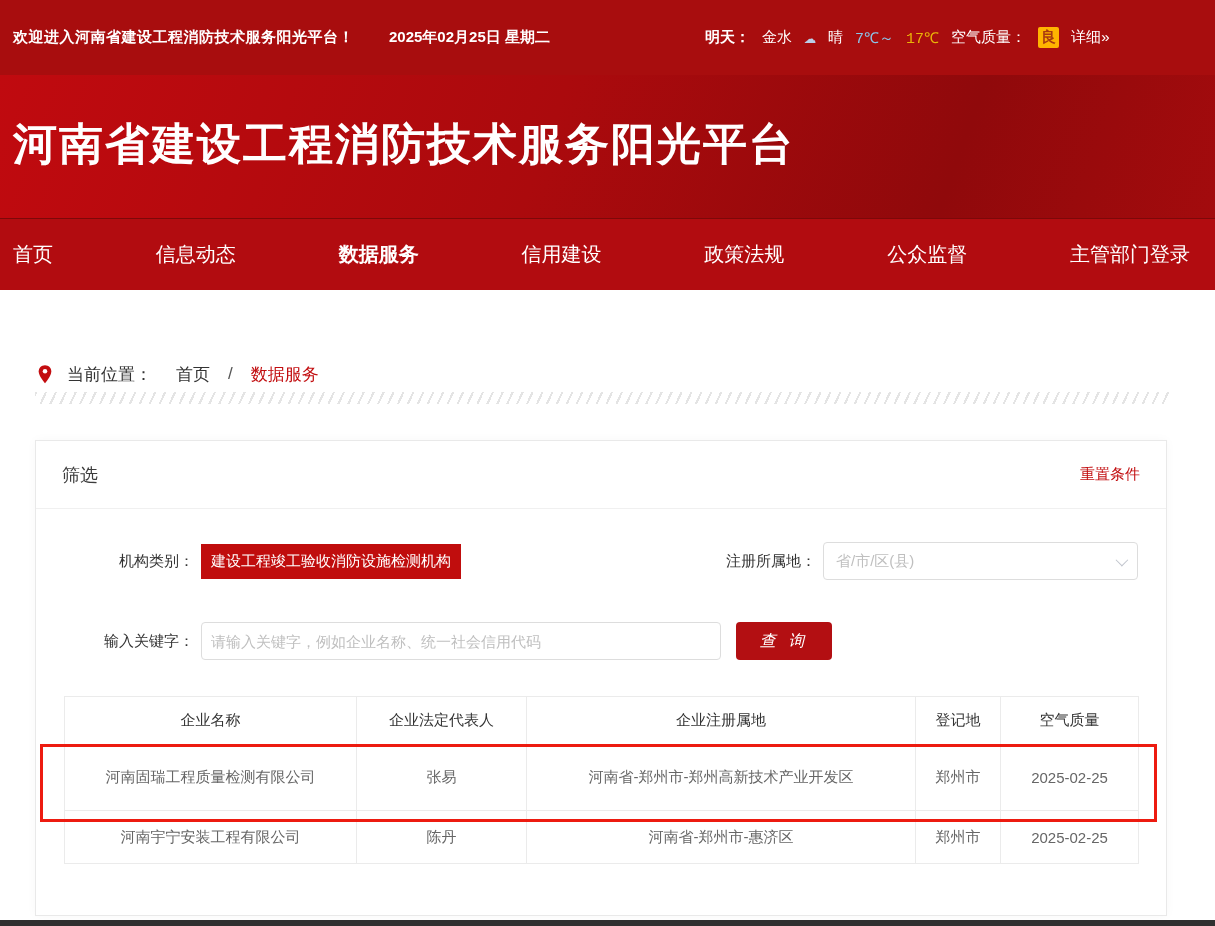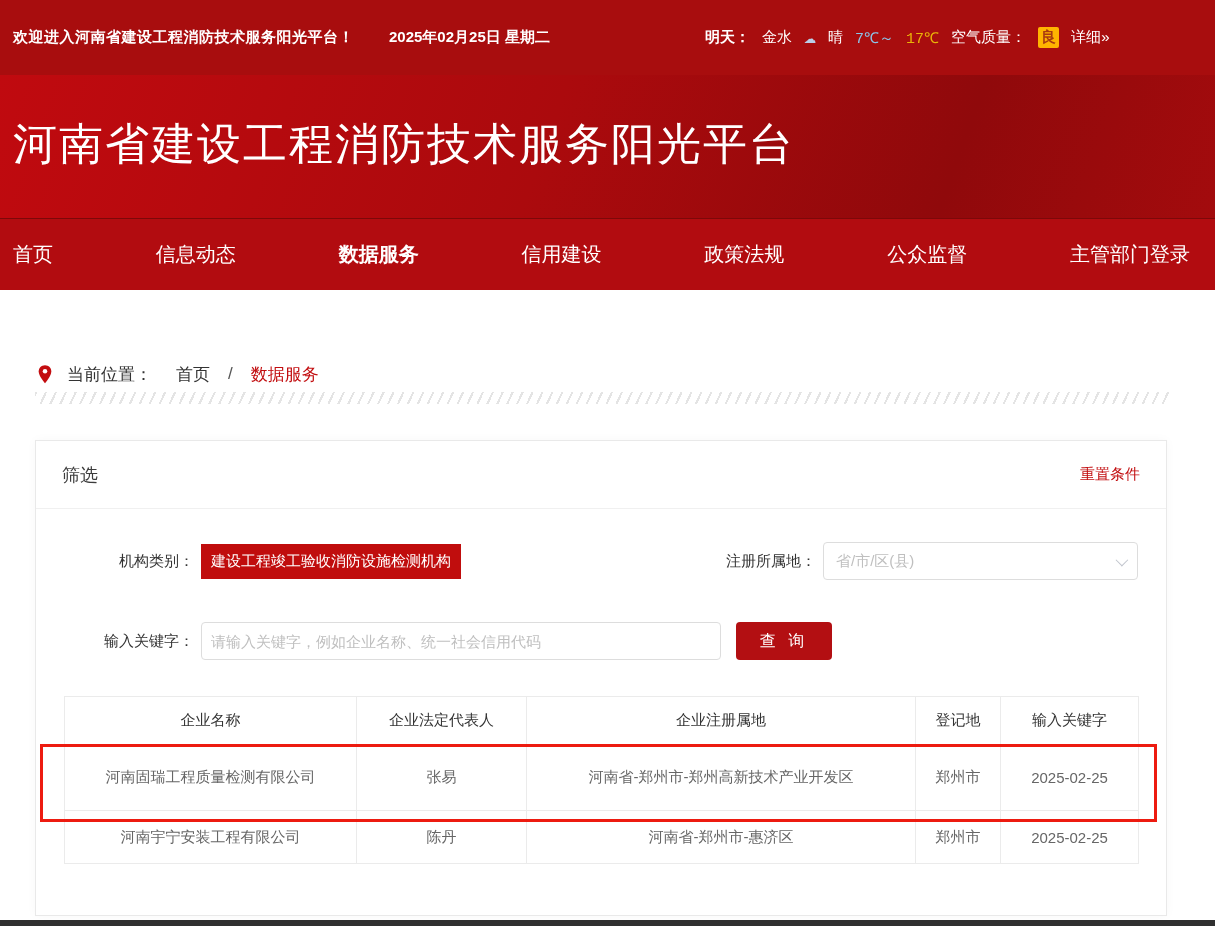--- a/index.html
+++ b/index.html
@@ -16,21 +16,21 @@
   .weather .w-label { font-weight:700; }
   .weather .cloud { color:#b9cfe8; font-size:20px; line-height:1; }
   .weather .t-low { color:#8cc4e8; }
   .weather .t-high { color:#eab308; }
   .weather .aq-badge { background:#ffb400; color:#a83a10; font-weight:700;
     padding:1px 3px; border-radius:2px; }
 
   
   .hero { height:143px; background:linear-gradient(110deg,#c00a0f,#ab0a0d 45%,#90090b 78%,#a30b0d);
     padding:40px 0 0 13px; }
-  .hero h1 { color:#fff; font-size:44px; font-weight:400; letter-spacing:2px; }
+  .hero h1 { color:#fff; font-size:44px; font-weight:700; letter-spacing:2px; }
 
   
   .nav { height:72px; background:#b20c10; border-top:1px solid #7d0809;
     display:flex; align-items:center; justify-content:space-between;
     padding:0 25px 0 13px; }
   .nav .nav-item { color:#fff; font-size:20px; cursor:pointer; }
   .nav .nav-item.active { font-weight:700; }
 
   
   .content { background:#fff; }
@@ -70,21 +70,21 @@
   .select-placeholder { color:#bfbfbf; font-size:15px; }
   .chevron { width:9px; height:9px; border-right:1.6px solid #c0c4cc;
     border-bottom:1.6px solid #c0c4cc; transform:rotate(45deg) translateY(-2px); }
 
   .kw-input { width:520px; height:38px; border:1px solid #ddd; border-radius:4px;
     margin-left:7px; padding:0 9px; font-size:15px; color:#333; outline:none;
     font-family:"Liberation Sans","DejaVu Sans",sans-serif; }
   .kw-input::placeholder { color:#bfbfbf; }
   .search-btn { margin-left:15px; width:96px; height:38px; background:#b30f12; color:#fff;
     border:none; border-radius:4px; font-size:16px; letter-spacing:4px; cursor:pointer;
-    font-family:"Liberation Sans","DejaVu Sans",sans-serif; }
+    font-family:"Liberation Sans","DejaVu Sans",sans-serif;font-style:italic; }
 
   
   table.data { margin-top:36px; border-collapse:collapse; table-layout:fixed; width:1074px; }
   table.data th, table.data td { border:1px solid #ebebeb; text-align:center;
     font-weight:400; overflow:hidden; white-space:nowrap; }
   table.data th { height:48px; font-size:15px; color:#333; background:#fff;font-family:Liberation Mono, monospace; }
   table.data td { font-size:15px; color:#666; }
   tr.r0 td { height:66px; }
   tr.r1 td, tr.r2 td { height:53px; }
 
@@ -180,21 +180,21 @@
               <col style="width:389px">
             <col style="width:85px">
               <col style="width:138px">
           </colgroup>
           <thead>
             <tr>
               <th>企业名称</th>
               <th>企业法定代表人</th>
               <th>企业注册属地</th>
               <th>登记地</th>
-              <th>输入关键字</th>
+              <th>空气质量</th>
             </tr>
           </thead>
           <tbody>
             <tr class="r0">
               <td>河南固瑞工程质量检测有限公司</td>
               <td>张易</td>
               <td>河南省-郑州市-郑州高新技术产业开发区</td>
               <td>郑州市</td>
               <td>2025-02-25</td>
             </tr>

